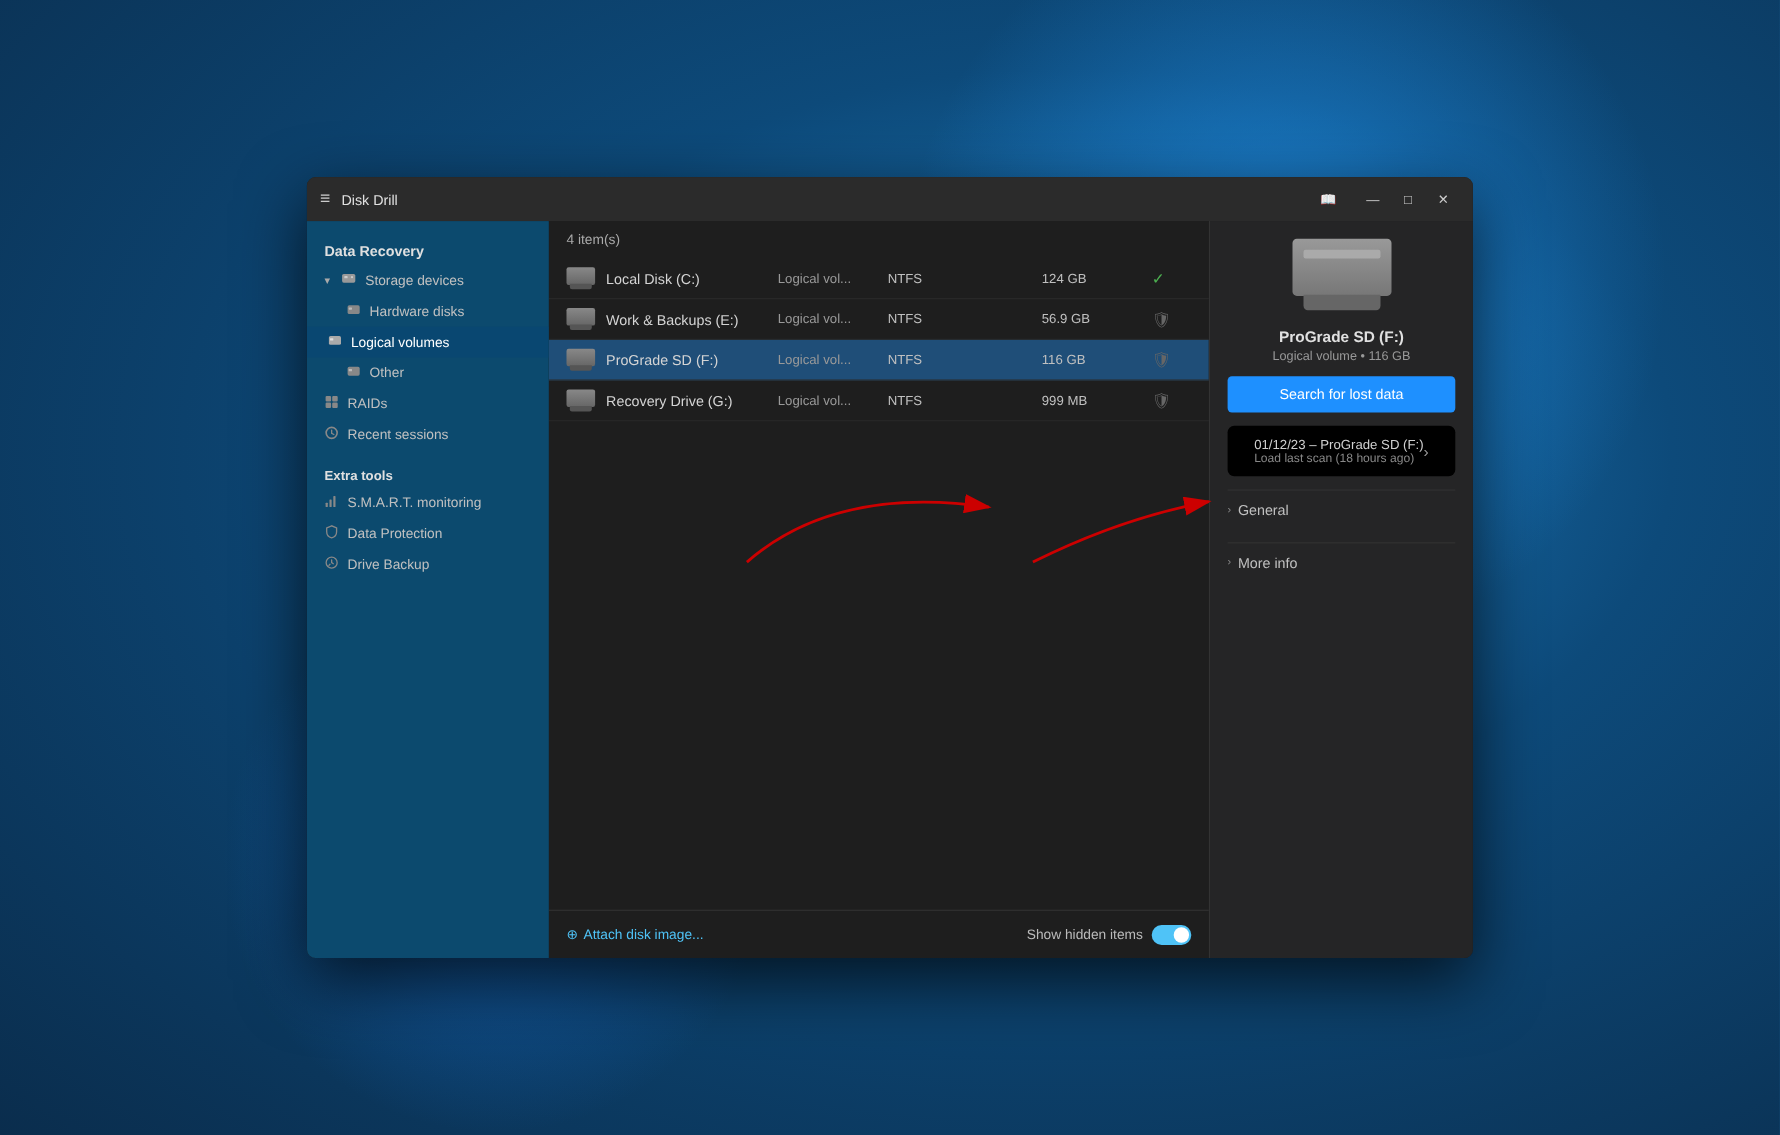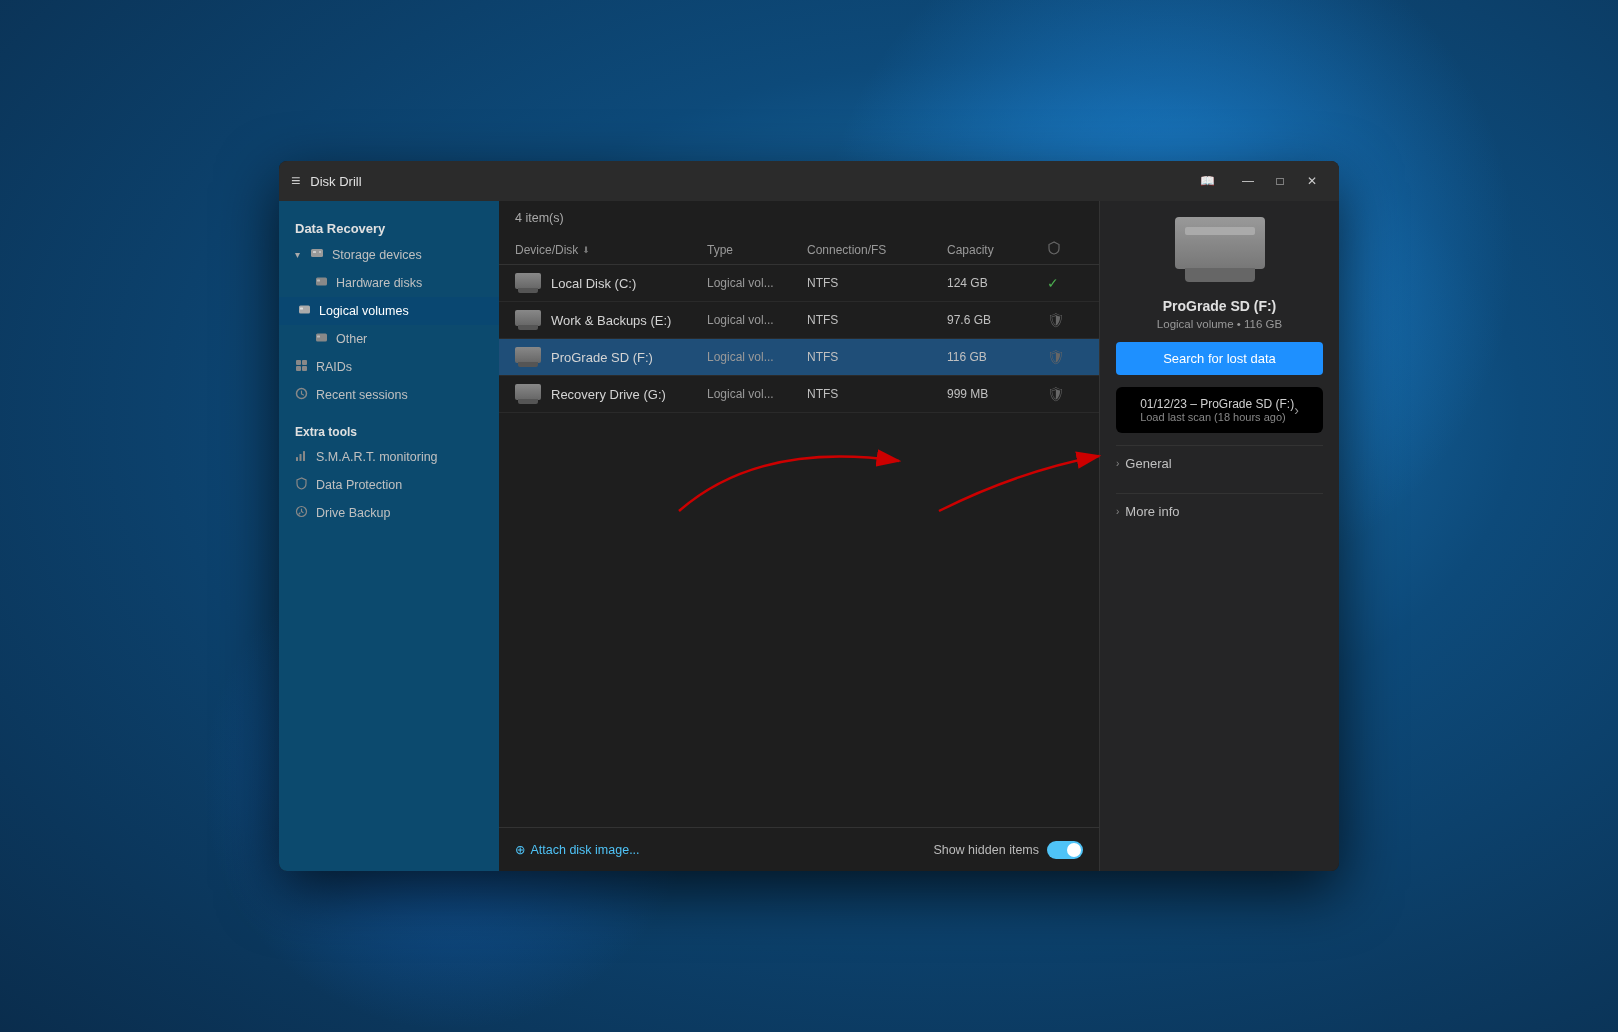--- a/index.html
+++ b/index.html
@@ -456,42 +456,20 @@
           </svg>
         </span>
         <span>Drive Backup</span>
       </div>
     </div>
 
     <div class="main-area">
 
       <div class="items-count">4 item(s)</div>
 
-      <div class="table-header">
-        <div class="table-header-cell">
-          <span>Device/Disk</span>
-          <span class="sort-icon">⬇</span>
-        </div>
-        <div class="table-header-cell">
-          <span>Type</span>
-        </div>
-        <div class="table-header-cell">
-          <span>Connection/FS</span>
-        </div>
-        <div class="table-header-cell">
-          <span>Capacity</span>
-        </div>
-        <div class="table-header-cell">
-          <span>
-            <svg width="14" height="14" viewBox="0 0 14 14" fill="none">
-              <path d="M7 1L2 3.5v4C2 10.5 4.5 12.5 7 13c2.5-.5 5-2.5 5-5.5v-4L7 1z" stroke="#666" stroke-width="1.2" fill="none"></path>
-            </svg>
-          </span>
-        </div>
-      </div>
 
       <div class="table-body">
 
         <div class="table-row">
           <div class="device-cell">
             <div class="hdd-icon">
               <div class="hdd-icon-main"></div>
               <div class="hdd-icon-base"></div>
             </div>
             <span class="device-name">Local Disk (C:)</span>
@@ -505,21 +483,21 @@
         <div class="table-row">
           <div class="device-cell">
             <div class="hdd-icon">
               <div class="hdd-icon-main"></div>
               <div class="hdd-icon-base"></div>
             </div>
             <span class="device-name">Work &amp; Backups (E:)</span>
           </div>
           <span class="cell-type">Logical vol...</span>
           <span class="cell-fs">NTFS</span>
-          <span class="cell-cap">97.6 GB</span>
+          <span class="cell-cap">56.9 GB</span>
           <span class="status-icon status-gray">🛡</span>
         </div>
 
         <div class="table-row selected">
           <div class="device-cell">
             <div class="hdd-icon">
               <div class="hdd-icon-main"></div>
               <div class="hdd-icon-base"></div>
             </div>
             <span class="device-name">ProGrade SD (F:)</span>

